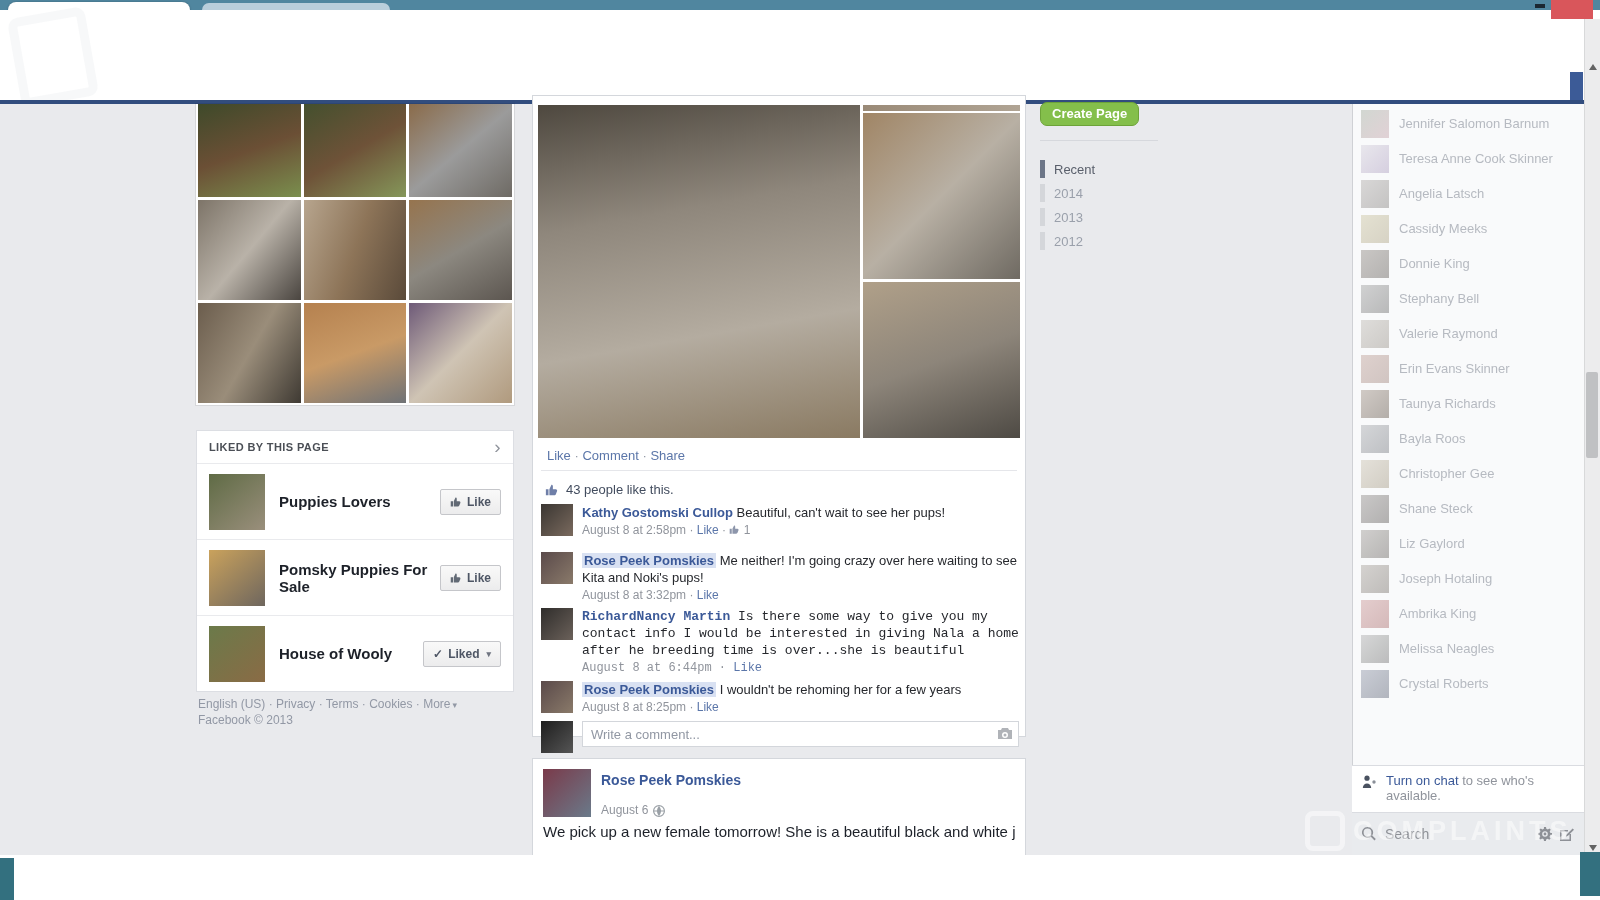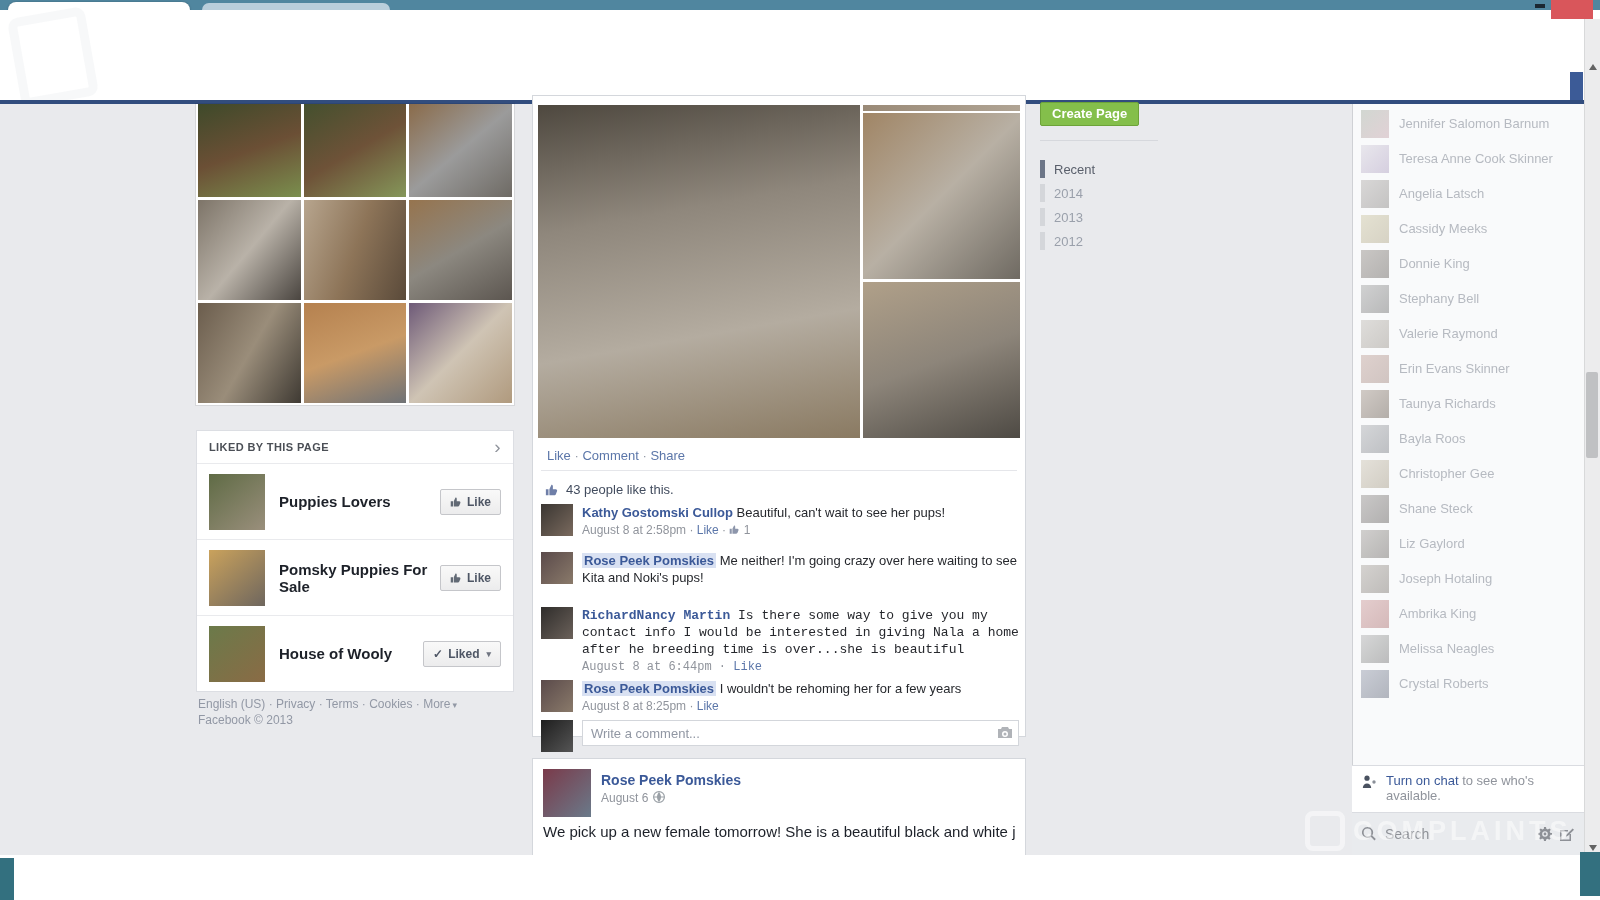--- a/index.html
+++ b/index.html
@@ -73,25 +73,25 @@
   .composer{display:flex;gap:9px;margin-top:4px;}
   .composer-box{position:relative;flex:1;}
   .composer-input{width:100%;height:26px;border:1px solid #d3d6db;box-sizing:border-box;font-family:"Liberation Sans",sans-serif;font-size:13px;color:#4b4f56;padding:0 30px 0 8px;background:#fff;}
   .composer-input::placeholder{color:#9197a3;}
   .camera-btn{position:absolute;right:6px;top:5px;cursor:pointer;}
   .camera-btn svg{fill:#b0b3b8;}
   
   .post-card-2{position:absolute;left:532px;top:758px;width:494px;height:120px;background:#fff;border:1px solid #d4d7dc;box-sizing:border-box;}
   .p2-avatar{position:absolute;left:10px;top:10px;width:48px;height:48px;background:#666;}
   .p2-name{position:absolute;left:68px;top:13px;font-size:14px;font-weight:bold;color:#3b5998;cursor:pointer;}
-  .p2-meta{position:absolute;left:68px;top:32px;font-size:12px;color:#90949c;display:flex;align-items:flex-start;gap:5px;}
+  .p2-meta{position:absolute;left:68px;top:44px;font-size:12px;color:#90949c;display:flex;align-items:flex-end;gap:5px;}
   .p2-meta svg{fill:#9aa0a6;}
   .p2-text{position:absolute;left:10px;top:64px;width:472px;font-size:15px;color:#1d2129;white-space:nowrap;overflow:hidden;}
   
-  .create-page-btn{position:absolute;left:1040px;top:102px;height:24px;padding:0 11px;background:#84bf4b;border:1px solid #6da339;border-radius:2px;color:#fff;font-size:13px;font-weight:bold;line-height:22px;cursor:pointer;box-sizing:border-box;}
+  .create-page-btn{position:absolute;left:1040px;top:102px;height:24px;padding:0 11px;background:#84bf4b;border:1px solid #6da339;border-radius:7px;color:#fff;font-size:13px;font-weight:bold;line-height:22px;cursor:pointer;box-sizing:border-box;}
   .rail-divider{position:absolute;left:1040px;top:140px;width:118px;border-top:1px solid #d6d8dd;}
   .timeline{position:absolute;left:1040px;top:157px;width:130px;}
   .tl-item{display:flex;align-items:center;height:24px;cursor:pointer;}
   .tl-marker{width:5px;height:18px;background:#d4d6da;margin-right:9px;}
   .tl-item.active .tl-marker{background:#6c7587;}
   .tl-label{font-size:13px;color:#9aa0ab;}
   .tl-item.active .tl-label{color:#595f6b;}
   
   .sidebar{position:absolute;left:1352px;top:104px;width:232px;height:751px;background:#f9fafb;border-left:1px solid #cfd1d5;box-sizing:border-box;}
   .friends{position:absolute;left:1353px;top:106px;width:230px;}
@@ -223,20 +223,23 @@
                   <path d="M1 7h3v7H1zM5 14h5.6c.8 0 1.5-.5 1.8-1.2l1.4-3.6c.4-1-.3-2.2-1.4-2.2H9V3.6C9 2.7 8.3 2 7.4 2L5 7z"></path>
                 </svg> <span>1</span></span>
           </div>
         </div>
       </div>
       <div class="comment c2">
         <div class="c-avatar" style="background: linear-gradient(135deg, rgb(90, 74, 74), rgb(138, 122, 106));"></div>
         <div class="c-body">
           <span class="c-author hl">Rose Peek Pomskies</span>
           <span>Me neither! I'm going crazy over here waiting to see Kita and Noki's pups!</span>
+          <div class="c-meta">
+            <span>August 8 at 3:32pm</span><span class="meta-like">Like</span>
+          </div>
         </div>
       </div>
       <div class="comment c3">
         <div class="c-avatar" style="background: linear-gradient(135deg, rgb(47, 45, 43), rgb(107, 97, 90));"></div>
         <div class="c-body">
           <span class="c-author">RichardNancy Martin</span>
           <span>Is there some way to give you my contact info I would be interested in giving Nala a home after he breeding time is over...she is beautiful</span>
           <div class="c-meta">
             <span>August 8 at 6:44pm</span><span class="meta-like">Like</span>
           </div>

